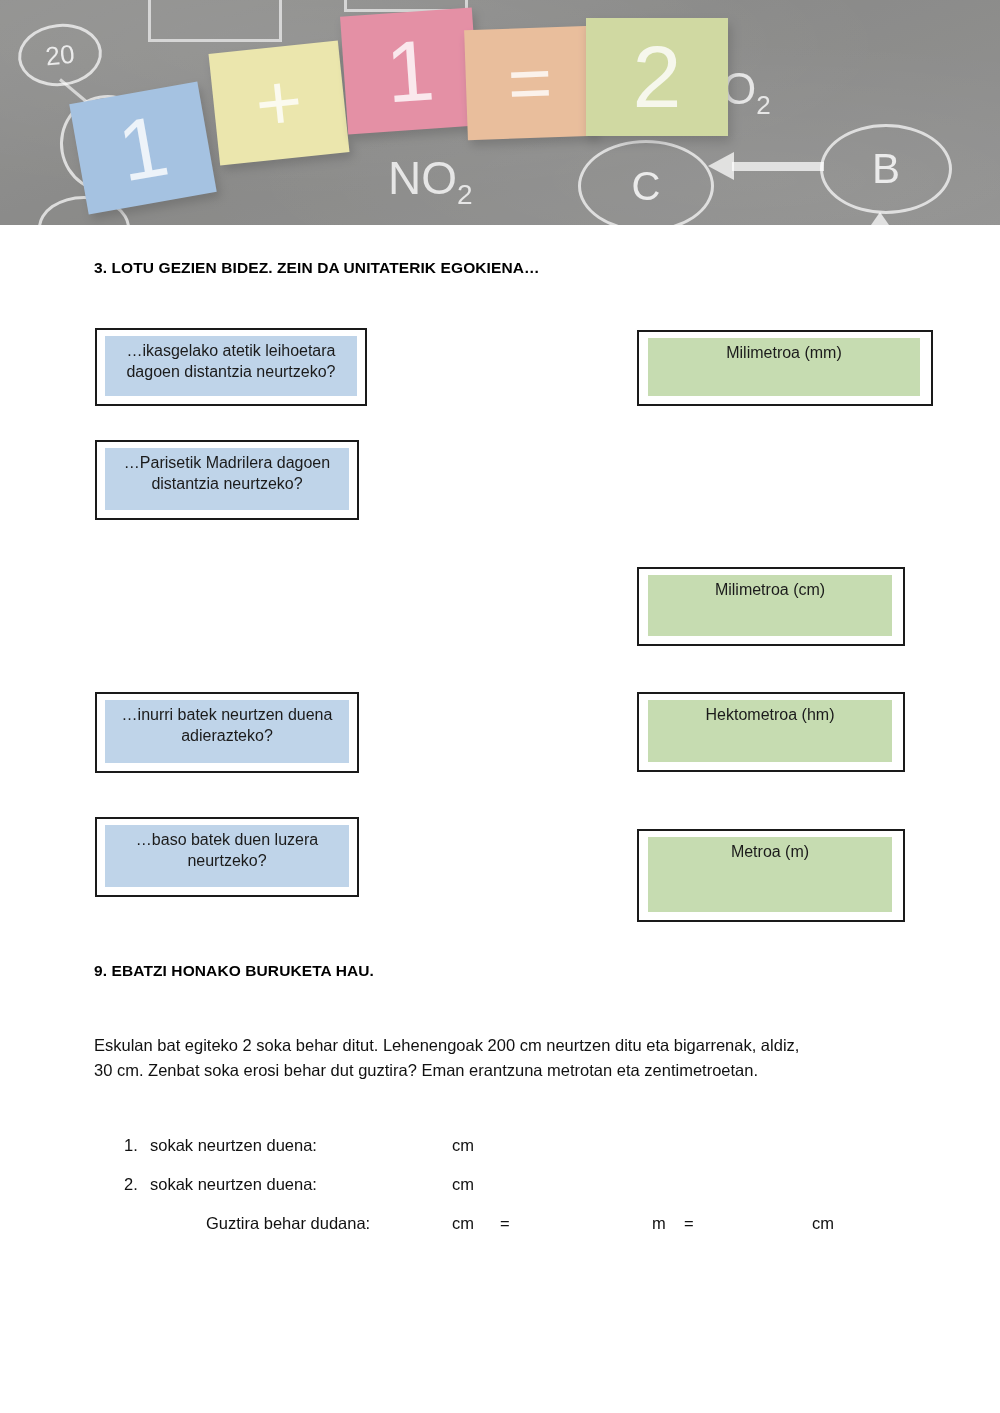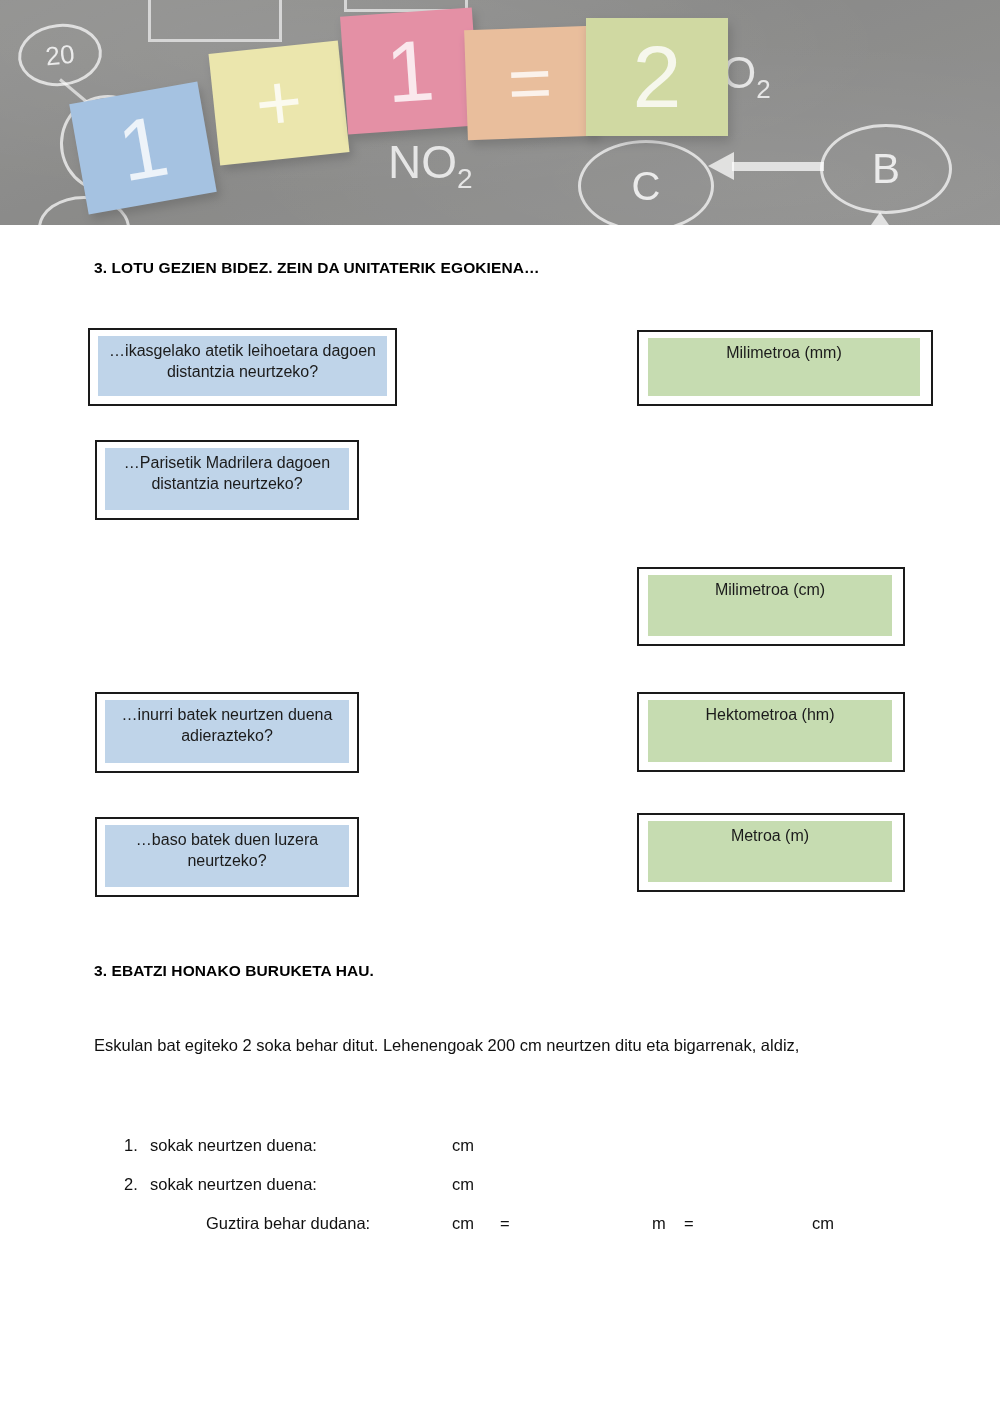--- a/index.html
+++ b/index.html
@@ -39,20 +39,21 @@
     inset: 0;
     background: rgba(255,255,255,0.30);
     z-index: 9;
   }
   .chalk {
     position: absolute;
     color: rgba(255,255,255,0.78);
     font-family: "Liberation Sans", sans-serif;
     font-weight: 400;
     user-select: none;
+    margin-top: 16px;
   }
   .ellipse {
     position: absolute;
     border: 3px solid rgba(255,255,255,0.70);
     border-radius: 50%;
     display: flex;
     align-items: center;
     justify-content: center;
     color: rgba(255,255,255,0.82);
   }
@@ -229,21 +230,21 @@
 
   <div class="veil"></div>
 </div>
 
 <div class="content">
 
   <div class="section-title" style="left:94px; top:34px;">3. LOTU GEZIEN BIDEZ. ZEIN DA UNITATERIK EGOKIENA…</div>
 
   <div class="match-area" style="left:0; top:0; width:1000px; height:680px;">
 
-    <div class="mbox left-box" style="left:88px; top:103px; width:309px; height:78px;">
+    <div class="mbox left-box" style="left:95px; top:103px; width:272px; height:78px;">
       <div class="fill">
         <div class="txt">…ikasgelako atetik leihoetara dagoen distantzia neurtzeko?</div>
       </div>
     </div>
 
     <div class="mbox left-box" style="left:95px; top:215px; width:264px; height:80px;">
       <div class="fill">
         <div class="txt">…Parisetik Madrilera dagoen distantzia neurtzeko?</div>
       </div>
     </div>
@@ -273,31 +274,32 @@
         <div class="txt">Milimetroa (cm)</div>
       </div>
     </div>
 
     <div class="mbox right-box" style="left:637px; top:467px; width:268px; height:80px;">
       <div class="fill">
         <div class="txt">Hektometroa (hm)</div>
       </div>
     </div>
 
-    <div class="mbox right-box" style="left:637px; top:588px; width:268px; height:79px;">
+    <div class="mbox right-box" style="left:637px; top:604px; width:268px; height:93px;">
       <div class="fill">
         <div class="txt">Metroa (m)</div>
       </div>
     </div>
   </div>
 
-  <div class="section-title" style="left:94px; top:737px;">3. EBATZI HONAKO BURUKETA HAU.</div>
+  <div class="section-title" style="left:94px; top:737px;">9. EBATZI HONAKO BURUKETA HAU.</div>
 
   <div class="problem" style="left:94px; top:808px; width:812px;">
     <div>Eskulan bat egiteko 2 soka behar ditut. Lehenengoak 200 cm neurtzen ditu eta bigarrenak, aldiz,</div>
+    <div>30 cm. Zenbat soka erosi behar dut guztira? Eman erantzuna metrotan eta zentimetroetan.</div>
   </div>
 
   <div class="answers" style="left:0; top:0; width:1000px; height:260px;">
 
     <div class="ans-row" style="left:124px; top:911px;">
       <span class="ans-num">1.</span>
       <span class="ans-label">sokak neurtzen duena:</span>
     </div>
     <div class="ans-unit" style="left:452px; top:911px;">cm</div>
 

